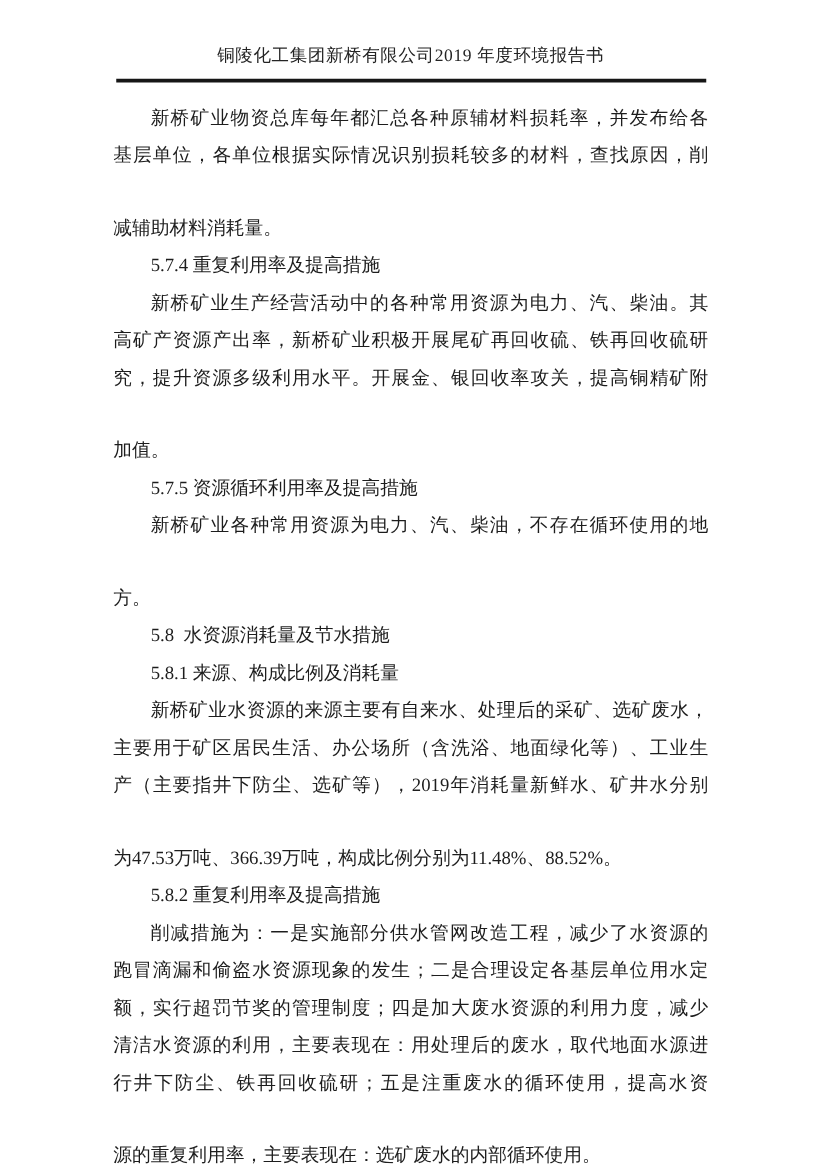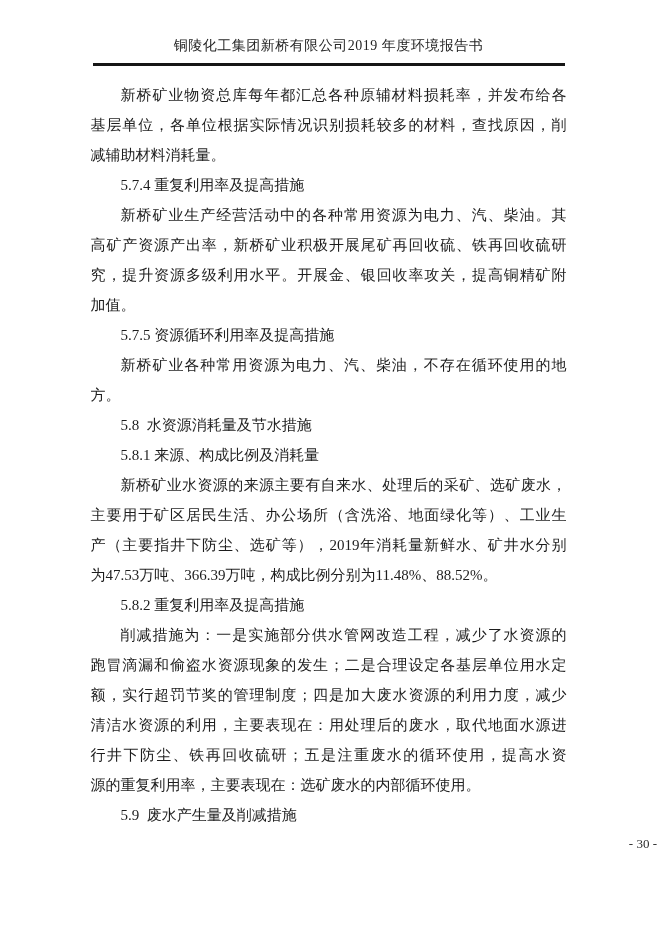--- a/index.html
+++ b/index.html
@@ -35,21 +35,21 @@
     font-size: 15px;
     line-height: 30px;
     color: #1d1d1d;
   }
   .para-line {
     white-space: pre-wrap;
     text-align: justify;
     text-align-last: justify;
   }
   .para-line.first { text-indent: 2em; }
-  .para-line.last { text-align-last: left; }
+  .para-line.last { text-align-last: left; margin-top: 28px; }
   .section-heading {
     white-space: pre-wrap;
     padding-left: 2em;
     text-align: left;
   }
   .doc-footer {
     margin-top: 2px;
     text-align: right;
     font-size: 13px;
     line-height: 24px;

